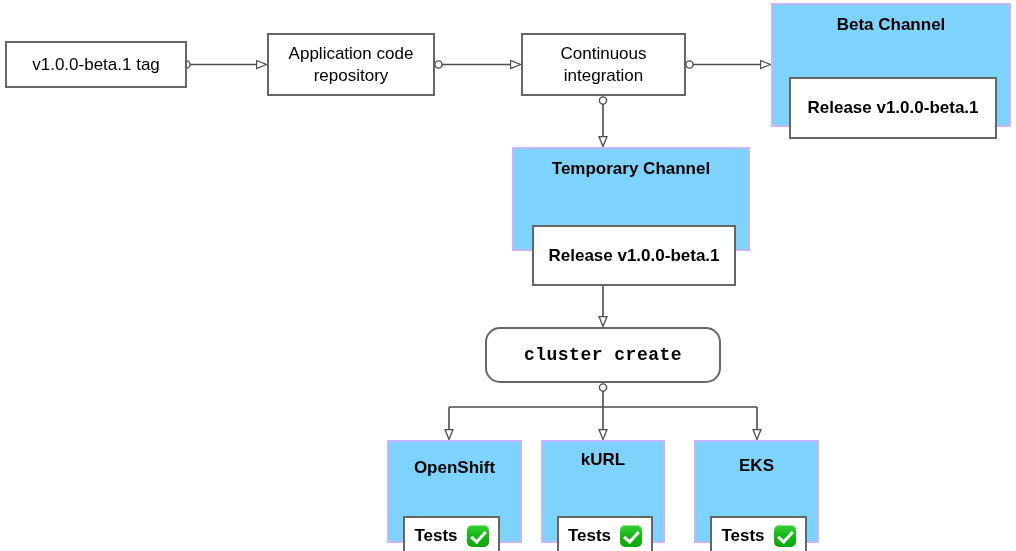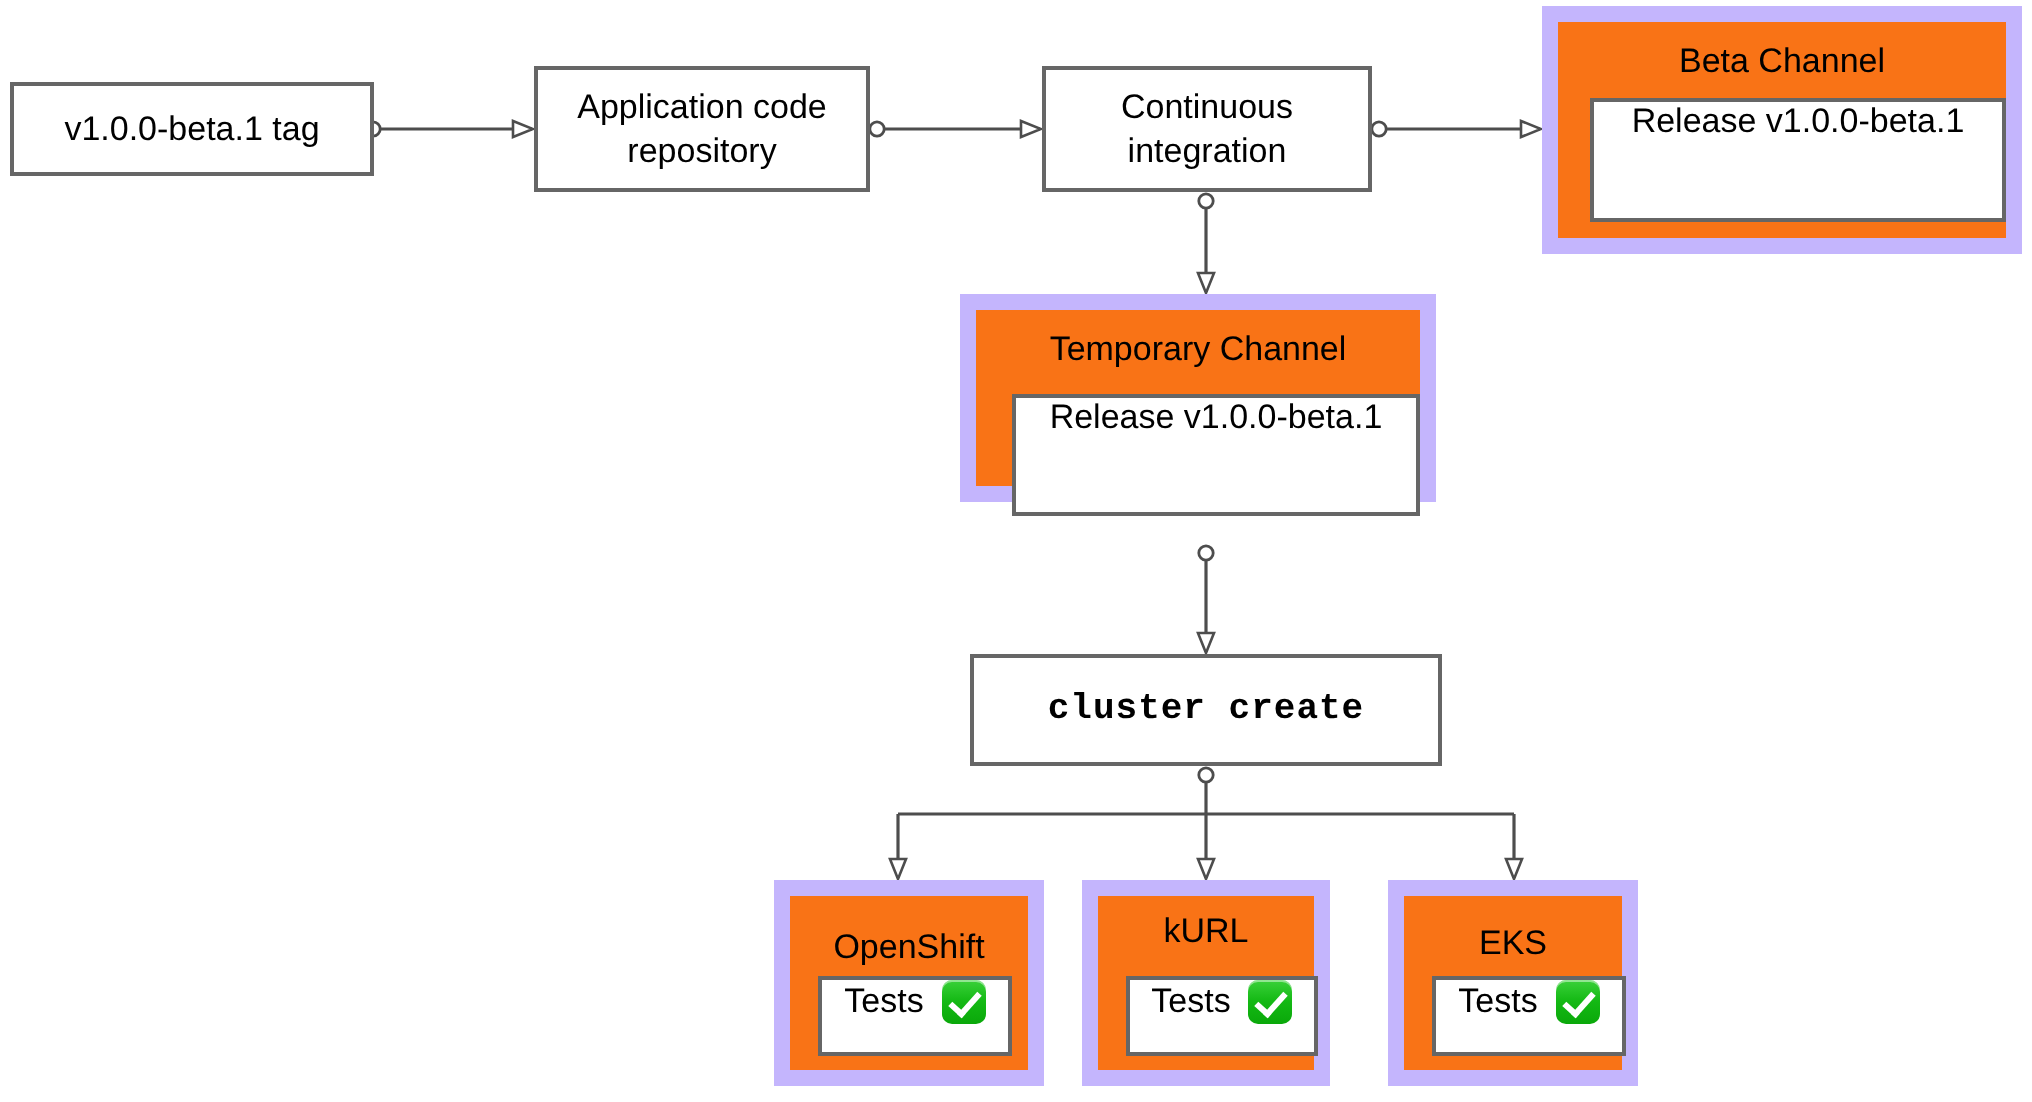--- a/index.html
+++ b/index.html
@@ -38,49 +38,52 @@
     align-items: center;
     justify-content: center;
     text-align: center;
     font-size: 17px;
     line-height: 1.25;
     color: #000000;
   }
   .container-node {
     position: absolute;
     box-sizing: border-box;
-    border: 8px solid #c4b5fd;
-    background: #f97316;
+    border: 2px solid #c4b5fd;
+    background: #7dd3fc;
     display: flex;
     flex-direction: column;
     align-items: center;
+    font-weight: bold;
   }
   .container-title {
     font-size: 17px;
     line-height: 1.2;
     text-align: center;
     color: #000000;
     width: 100%;
   }
   .inner-box {
     box-sizing: border-box;
     border: 2px solid #666666;
     background: #ffffff;
     display: flex;
-    align-items: flex-start;
+    align-items: center;
     justify-content: center;
     text-align: center;
     font-size: 17px;
     color: #000000;
+    margin-top: 34px;
   }
   .mono-node {
     font-family: "Liberation Mono", "DejaVu Sans Mono", monospace;
     font-weight: bold;
     font-size: 18px;
     letter-spacing: 0.5px;
+    border-radius: 15px;
   }
   .tests-row {
     display: flex;
     align-items: center;
     justify-content: center;
     gap: 9px;
   }
   .check-badge {
     display: inline-block;
     width: 22px;
@@ -162,21 +165,21 @@
     <span>Application code repository</span>
   </div>
 
   <div class="container-node" style="left:771px; top:3px; width:240px; height:124px; padding-top:10px;">
     <div class="container-title">Beta Channel</div>
     <div class="inner-box" style="position:absolute; left:16px; top:38px; width:208px; height:62px;">
       <span>Release v1.0.0-beta.1</span>
     </div>
   </div>
 
-  <div class="container-node" style="left:480px; top:147px; width:238px; height:104px; padding-top:10px;">
+  <div class="container-node" style="left:512px; top:147px; width:238px; height:104px; padding-top:10px;">
     <div class="container-title">Temporary Channel</div>
     <div class="inner-box" style="position:absolute; left:18px; top:42px; width:204px; height:61px;">
       <span>Release v1.0.0-beta.1</span>
     </div>
   </div>
 
   <div class="node mono-node" style="left:485px; top:327px; width:236px; height:56px;">
     <span>cluster create</span>
   </div>
 

